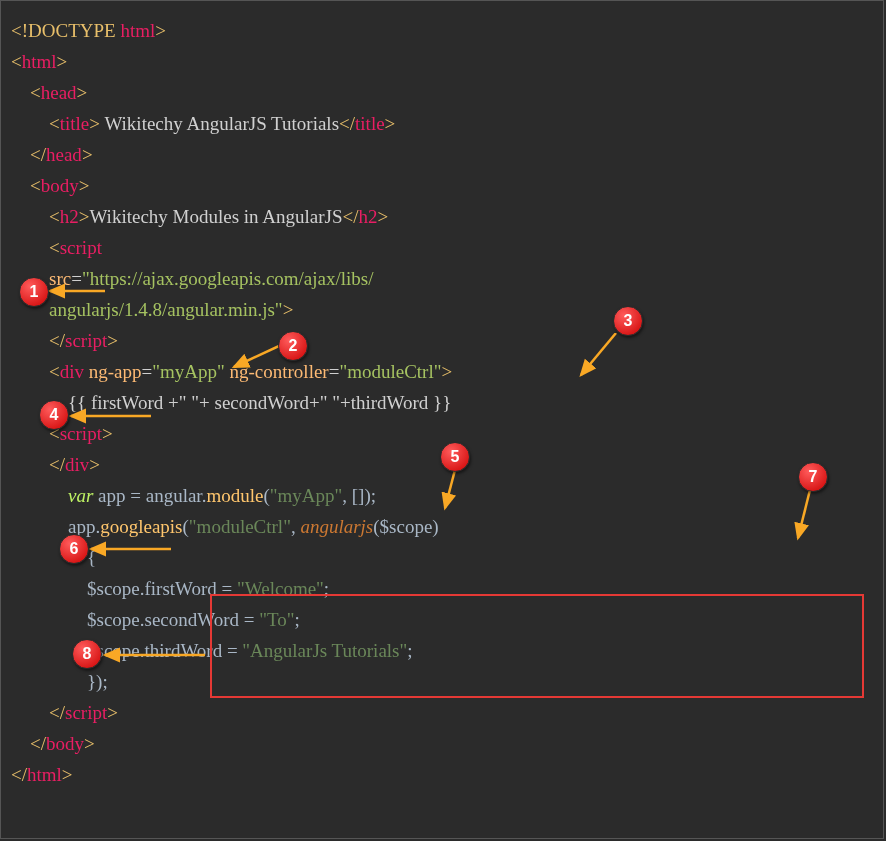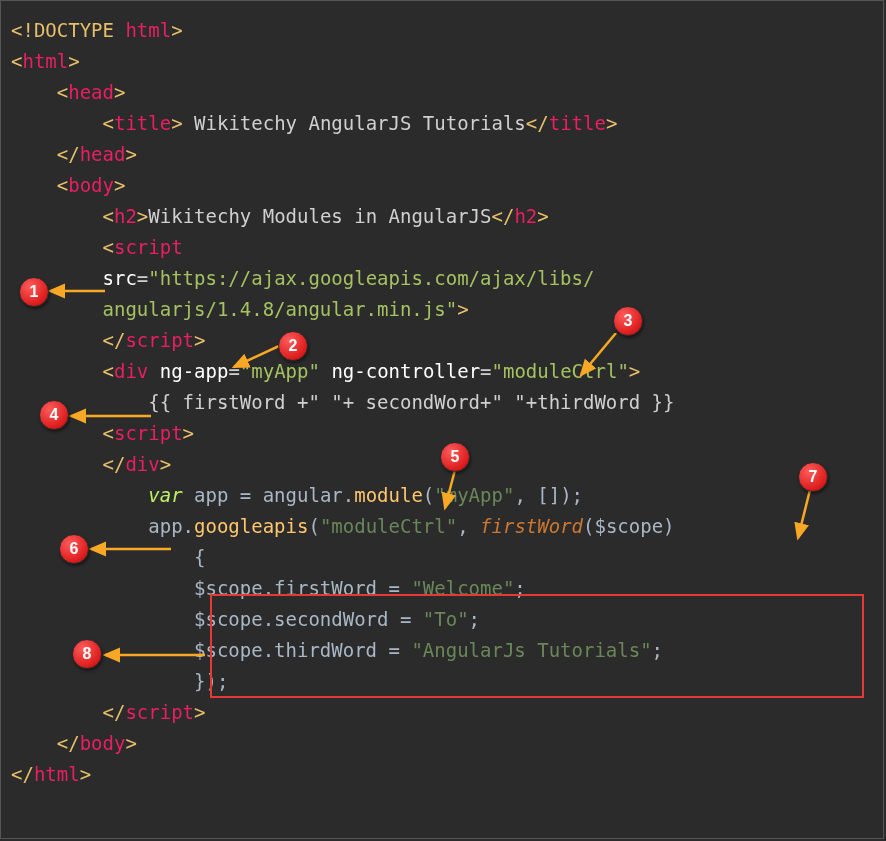--- a/index.html
+++ b/index.html
@@ -15,24 +15,25 @@
     position: relative;
   }
   .editor {
     position: relative;
     padding: 14px 10px;
     border: 1px solid #555;
     width: 884px;
     height: 839px;
     box-sizing: border-box;
     line-height: 31px;
+    font-family: Liberation Serif, serif;
   }
   .line { white-space: pre; position: relative; }
   .tag { color: #E8BF6A; }
-  .attr { color: #ffffff; }
+  .attr { color: #fdba74; }
   .val { color: #A5C261; }
   .pink { color: #E91E63; }
   .text { color: #D0D0D0; }
   .expr { color: #D0D0D0; }
   .keyword { color: #bef264; font-style: italic; }
   .var { color: #A9B7C6; text-align: right; }
   .func { color: #FFC66D; text-align: center; }
   .string { color: #6A8759; }
   .fn-italic { color: #CC7832; font-style: italic; }
   .paren { color: #A9B7C6; }
@@ -99,21 +100,21 @@
 <div class="line"><span class="guide">        </span><span class="tag">&lt;</span><span class="pink">div</span><span> </span><span class="attr">ng-app</span><span class="text">=</span><span class="val">"myApp"</span><span> </span><span class="attr">ng-controller</span><span class="text">=</span><span class="val">"moduleCtrl"</span><span class="tag">&gt;</span></div>
 
 <div class="line"><span class="guide">            </span><span class="expr">{{ firstWord +" "+ secondWord+" "+thirdWord }}</span></div>
 
 <div class="line"><span class="guide">        </span><span class="tag">&lt;</span><span class="pink">script</span><span class="tag">&gt;</span></div>
 
 <div class="line"><span class="guide">        </span><span class="tag">&lt;/</span><span class="pink">div</span><span class="tag">&gt;</span></div>
 
 <div class="line"><span class="guide">            </span><span class="keyword">var</span><span class="var"> app = angular.</span><span class="func">module</span><span class="paren">(</span><span class="string">"myApp"</span><span class="var">, []);</span></div>
 
-<div class="line"><span class="guide">            </span><span class="var">app.</span><span class="func">googleapis</span><span class="paren">(</span><span class="string">"moduleCtrl"</span><span class="var">, </span><span class="fn-italic">firstWord</span><span class="paren">($scope)</span></div>
+<div class="line"><span class="guide">            </span><span class="var">app.</span><span class="func">googleapis</span><span class="paren">(</span><span class="string">"moduleCtrl"</span><span class="var">, </span><span class="fn-italic">angularjs</span><span class="paren">($scope)</span></div>
 
 <div class="line"><span class="guide">                </span><span class="var">{</span></div>
 
 <div class="line"><span class="guide">                </span><span class="var">$scope.firstWord = </span><span class="string">"Welcome"</span><span class="var">;</span></div>
 
 <div class="line"><span class="guide">                </span><span class="var">$scope.secondWord = </span><span class="string">"To"</span><span class="var">;</span></div>
 
 <div class="line"><span class="guide">                </span><span class="var">$scope.thirdWord = </span><span class="string">"AngularJs Tutorials"</span><span class="var">;</span></div>
 
 <div class="line"><span class="guide">                </span><span class="var">});</span></div>

